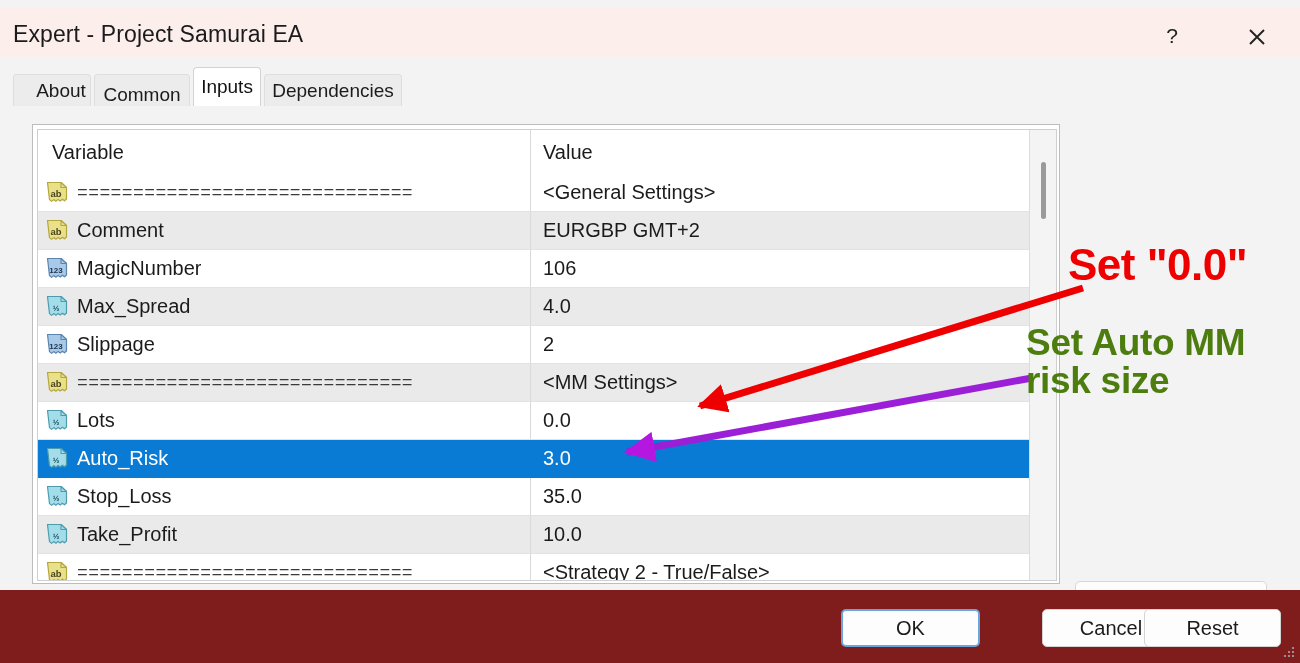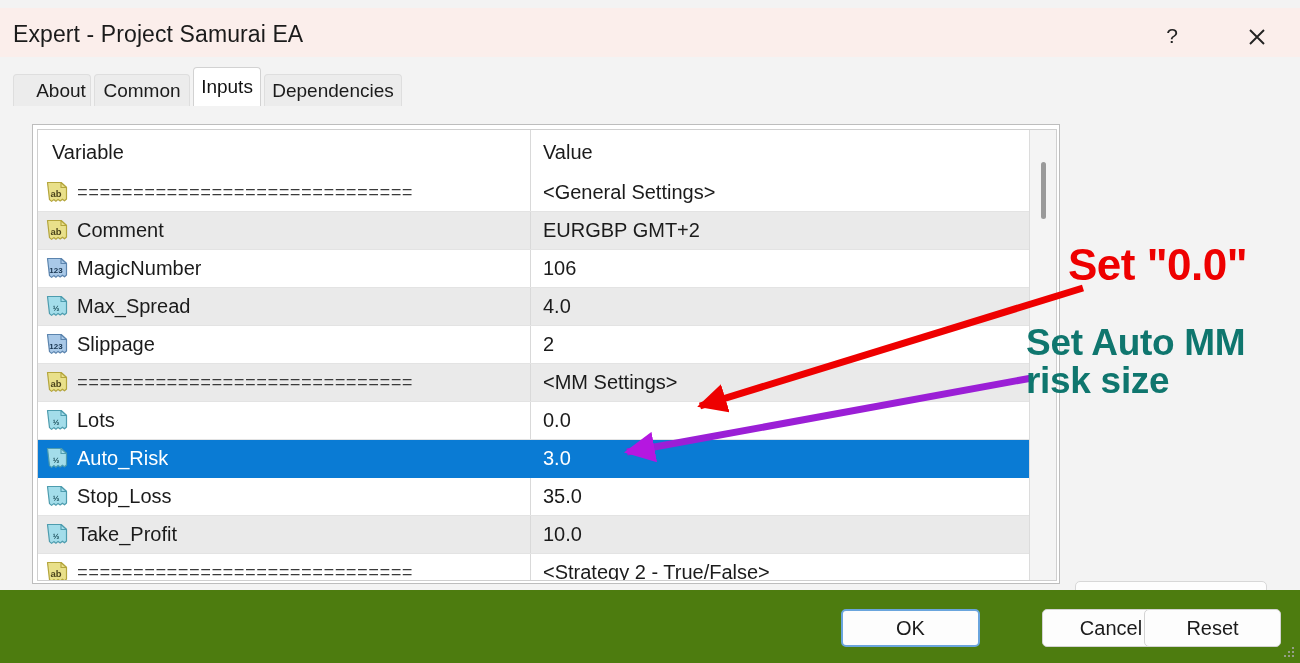--- a/index.html
+++ b/index.html
@@ -259,21 +259,21 @@
   #btn-load { left: 1075px; top: 475px; }
   #btn-save { left: 1075px; top: 537px; }
 
   
   #footer {
     position: absolute;
     left: 0;
     top: 590px;
     width: 1300px;
     height: 73px;
-    background: #4d7c0f;
+    background: #7f1d1d;
   }
   .foot-btn {
     position: absolute;
     top: 19px;
     height: 38px;
     background: #fdfdfd;
     border: 1px solid #d3d3d3;
     border-radius: 5px;
     display: flex;
     align-items: center;
@@ -313,21 +313,21 @@
     left: 1068px;
     top: 243px;
     font-size: 44px;
     color: #ee0000;
     letter-spacing: -0.5px;
   }
   #anno-purple-text {
     left: 1026px;
     top: 324px;
     font-size: 37px;
-    color: #0f766e;
+    color: #4d7c0f;
     letter-spacing: -0.3px;
   }
 </style>
 </head>
 <body>
 
 <div id="window">
 
   <div id="titlebar">
     <div id="title-text">Expert - Project Samurai EA</div>
@@ -342,21 +342,21 @@
       <svg width="22" height="22" viewBox="0 0 22 22" aria-hidden="true">
         <path d="M4 4 L18 18 M18 4 L4 18" stroke="#222" stroke-width="1.9" fill="none"></path>
       </svg>
     </div>
   </div>
 
   <div id="tabstrip">
     <div class="tab" id="tab-0" style="left: 13px; width: 78px; padding-left: 29px;">
         <span>About</span>
       </div>
-    <div class="tab" id="tab-1" style="left: 94px; width: 96px;">
+    <div class="tab" id="tab-1" style="left: 94px; width: 96px; align-items: flex-end;">
         <span>Common</span>
       </div>
     <div class="tab active" id="tab-2" style="left: 193px; width: 68px;">
         <span>Inputs</span>
       </div>
     <div class="tab" id="tab-3" style="left: 264px; width: 138px;">
         <span>Dependencies</span>
       </div>
   </div>
 

